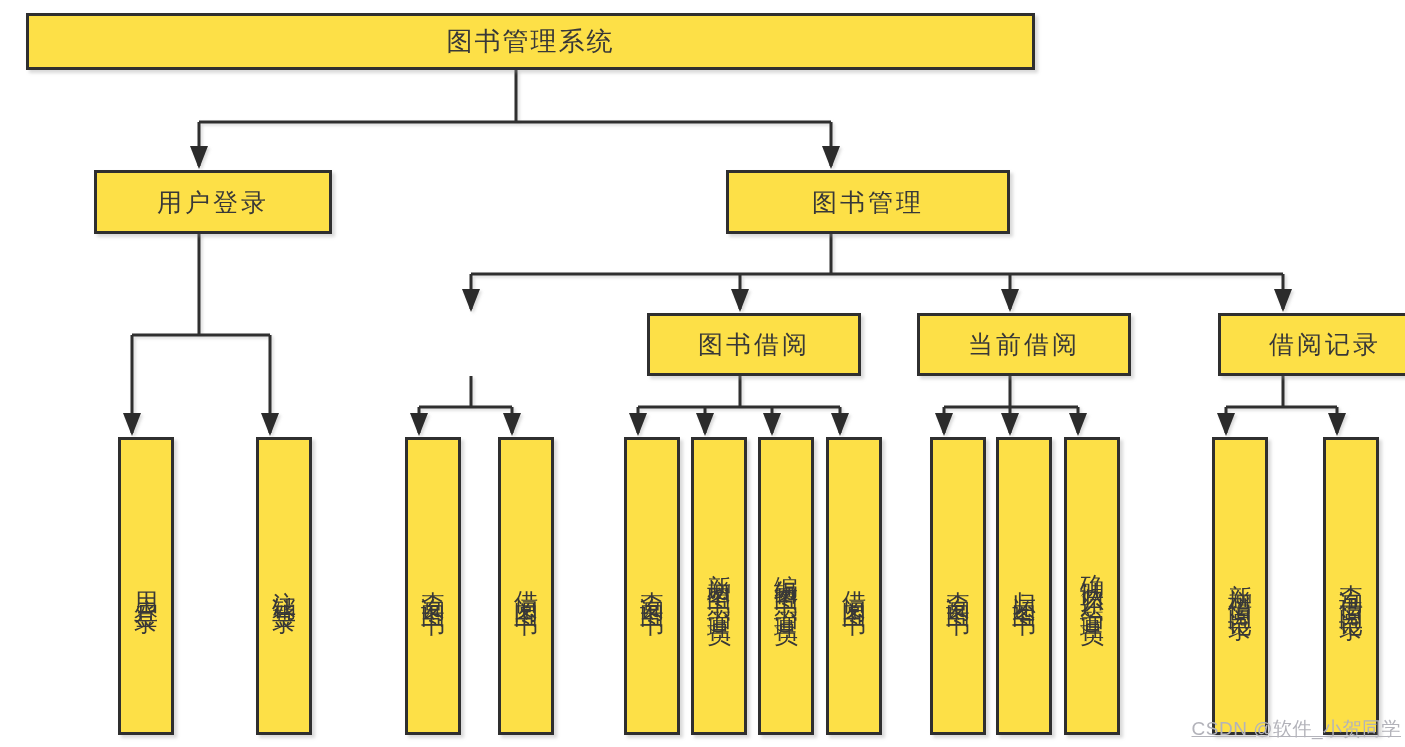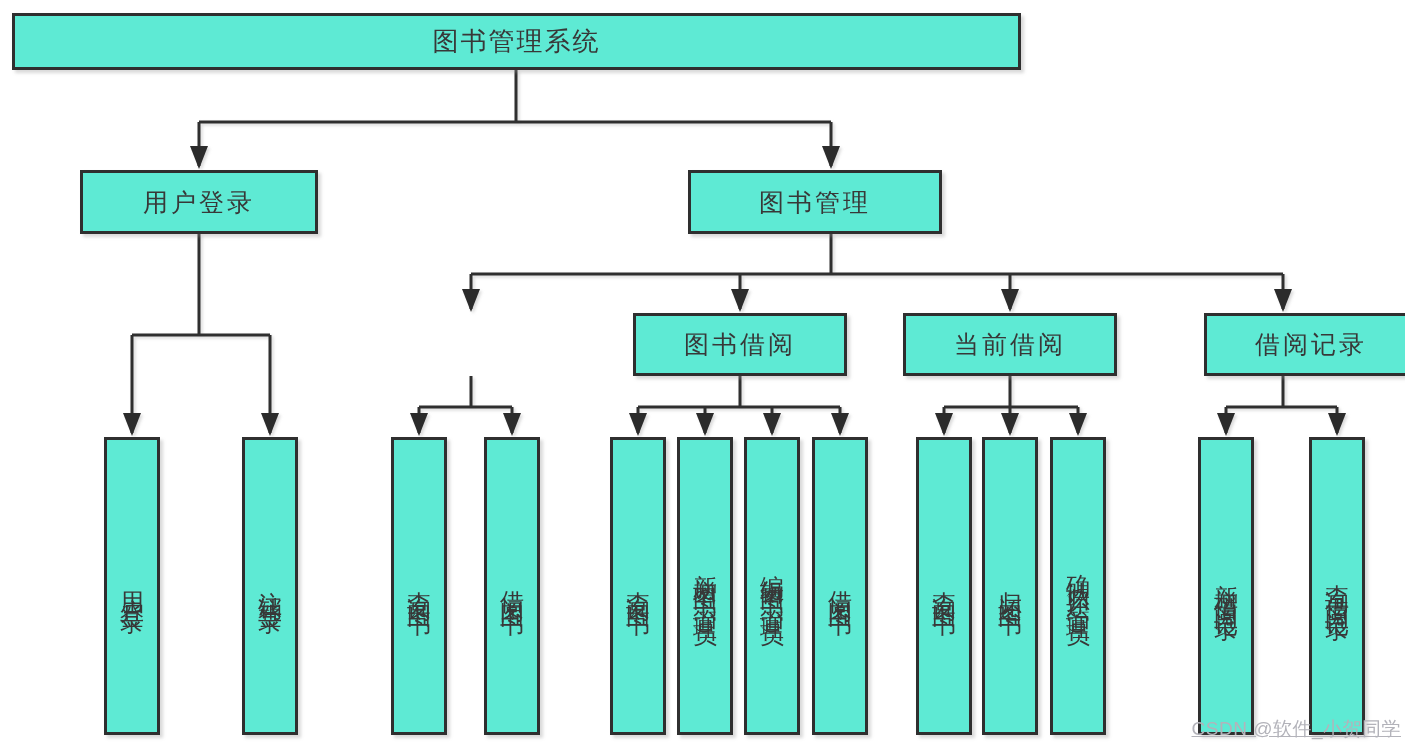--- a/index.html
+++ b/index.html
@@ -26,26 +26,27 @@
     fill: none;
   }
   .head {
     fill: #2b2b2b;
     stroke: none;
   }
   .node {
     position: absolute;
     box-sizing: border-box;
     border: 3px solid #2f2f2f;
-    background: #5eead4;
+    background: #fde047;
     display: flex;
     align-items: center;
     justify-content: center;
     color: #383838;
     box-shadow: 3px 3px 3px rgba(150,150,150,0.35);
+    margin-left: 14px;
   }
   .node.h {
     font-size: 25px;
     letter-spacing: 3px;
     white-space: nowrap;
   }
   .node.root {
     font-size: 26px;
     letter-spacing: 2px;
   }
@@ -112,21 +113,21 @@
     <g>
       <path class="wire" d="M1283,376 V407 M1226,407 H1337 M1226,407 V433 M1337,407 V433"></path>
       <polygon class="head" points="1217,413 1235,413 1226,436"></polygon>
       <polygon class="head" points="1328,413 1346,413 1337,436"></polygon>
     </g>
   </svg>
 
   <div class="node h root" style="left:12px; top:13px; width:1009px; height:57px">图书管理系统</div>
 
   <div class="node h" style="left:80px; top:170px; width:238px; height:64px">用户登录</div>
-  <div class="node h" style="left:688px; top:170px; width:254px; height:64px">图书管理</div>
+  <div class="node h" style="left:712px; top:170px; width:284px; height:64px">图书管理</div>
 
   <div class="node h" style="left:633px; top:313px; width:214px; height:63px">图书借阅</div>
   <div class="node h" style="left:903px; top:313px; width:214px; height:63px">当前借阅</div>
   <div class="node h" style="left:1204px; top:313px; width:214px; height:63px">借阅记录</div>
 
   <div class="node v" style="left:104px; top:437px; width:56px; height:298px">
     <span>用户登录</span>
   </div>
   <div class="node v" style="left:242px; top:437px; width:56px; height:298px">
     <span>注销登录</span>

